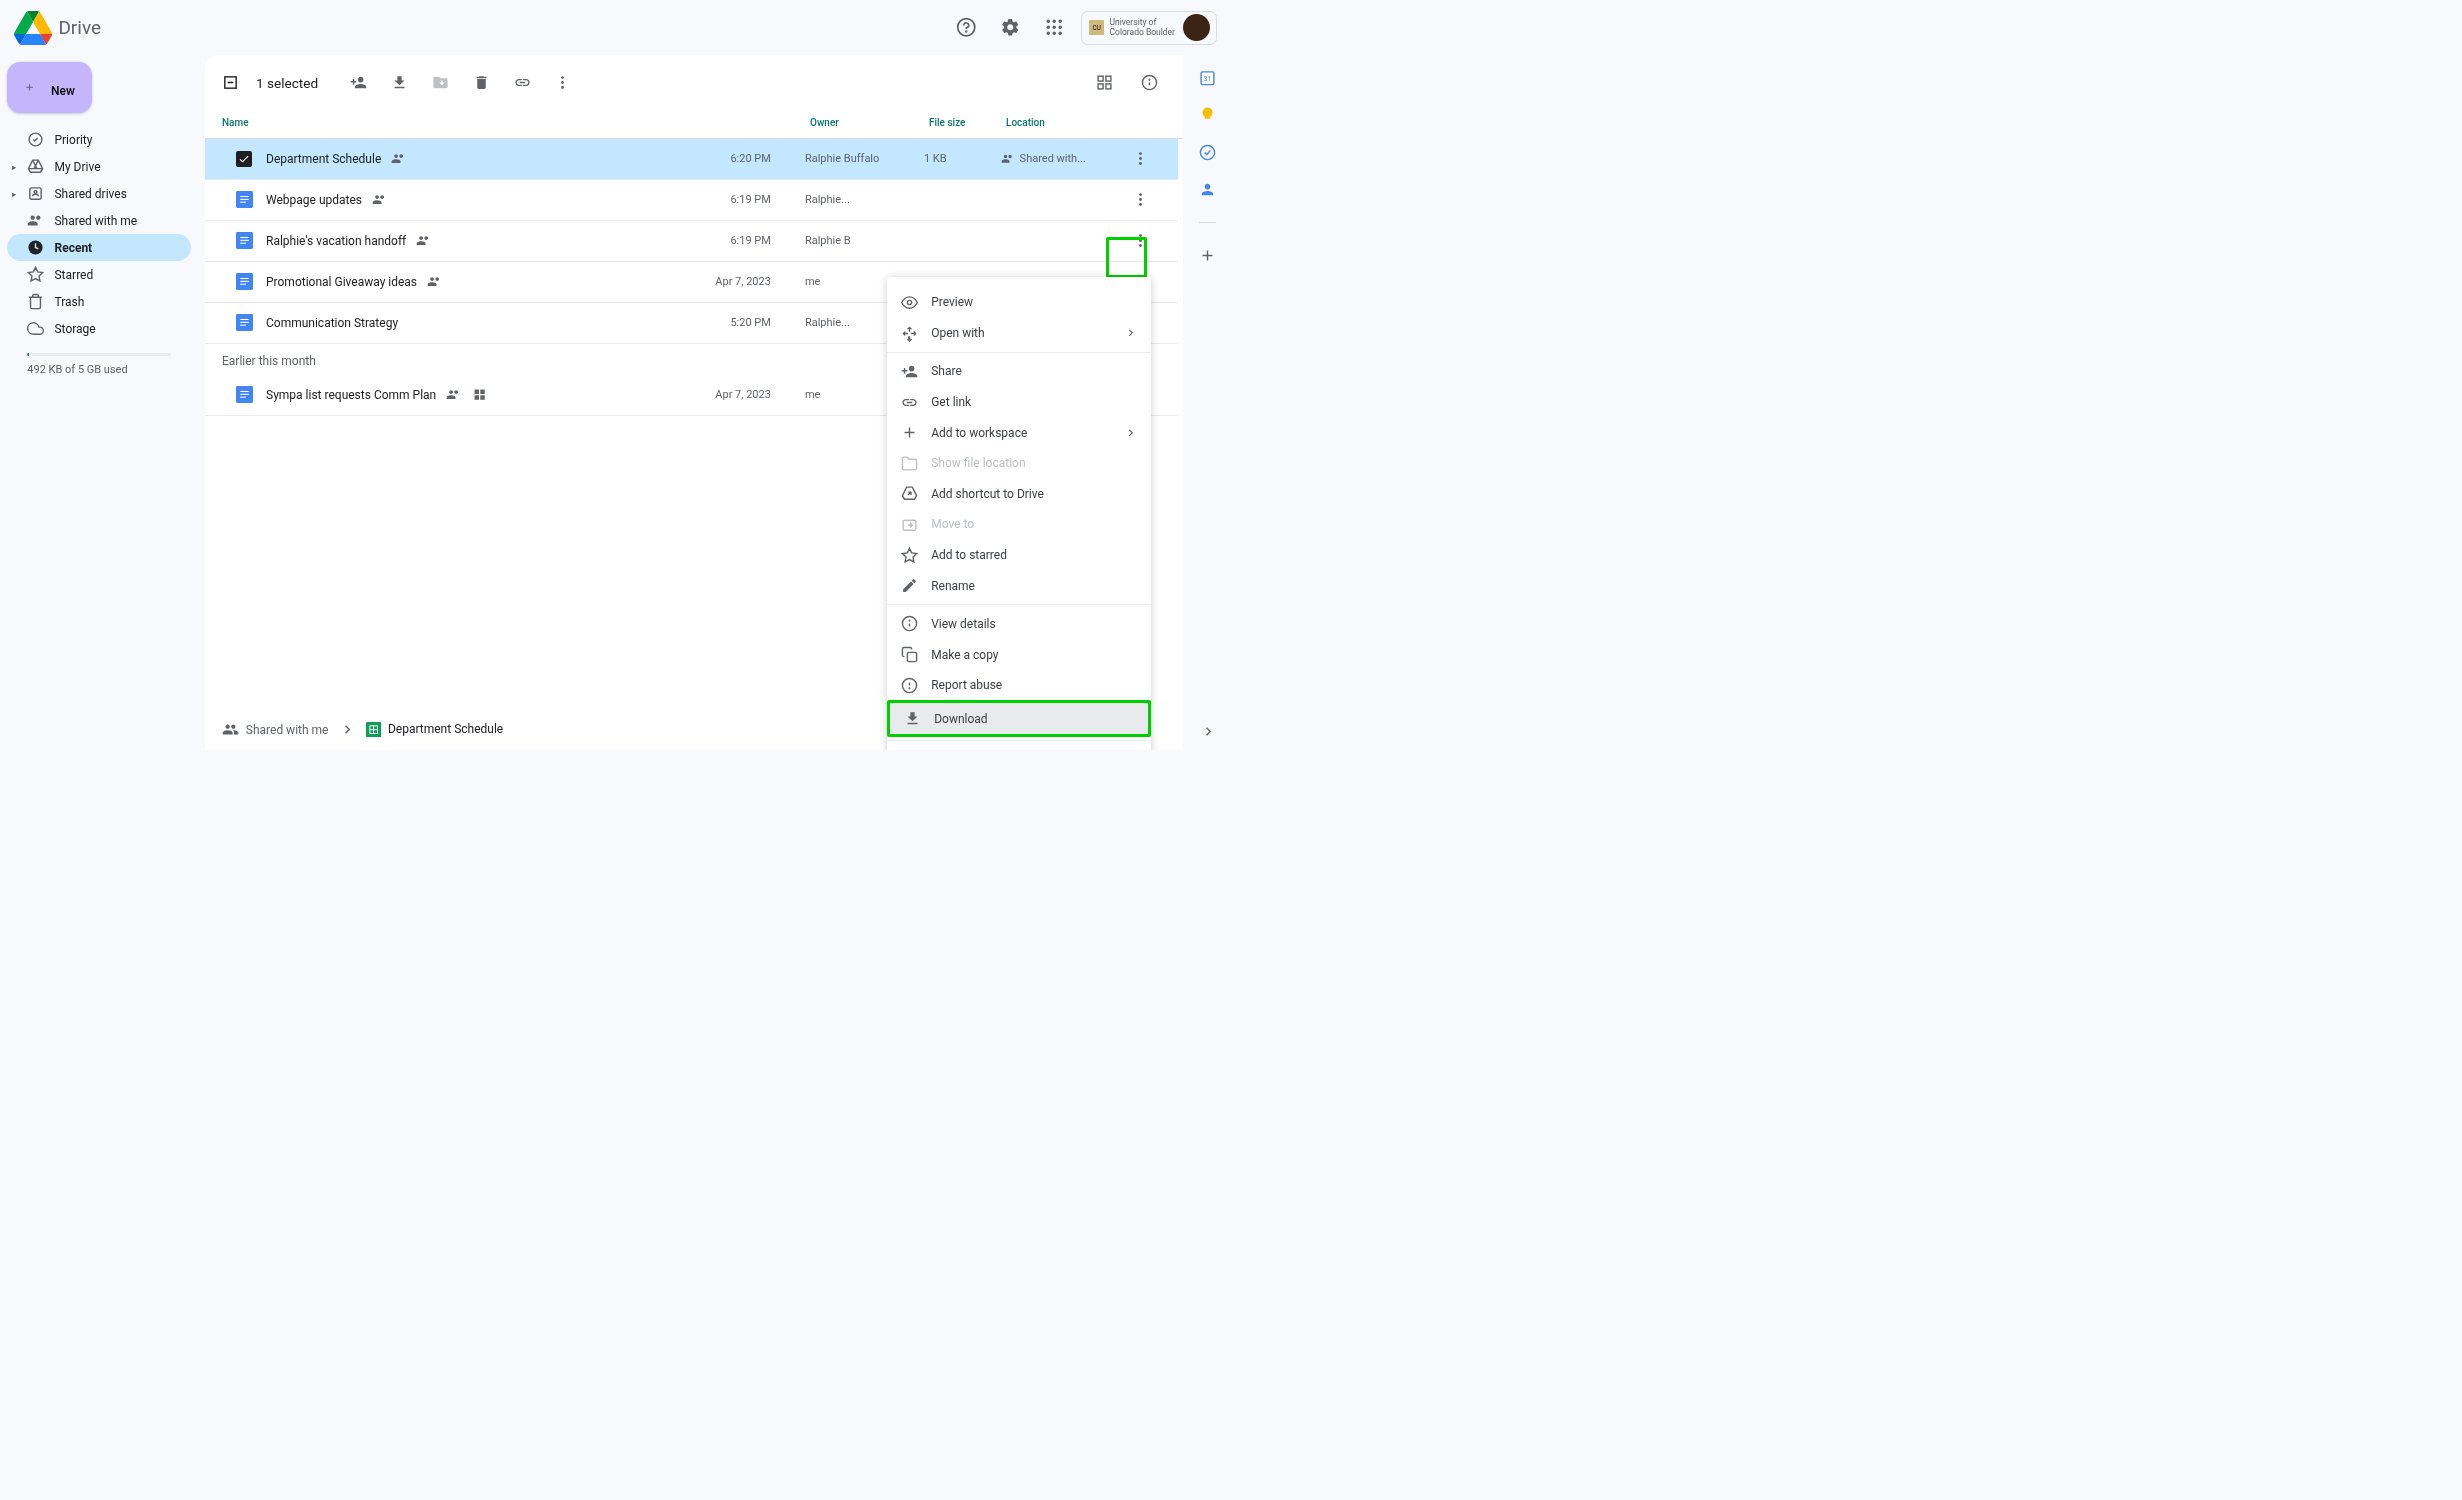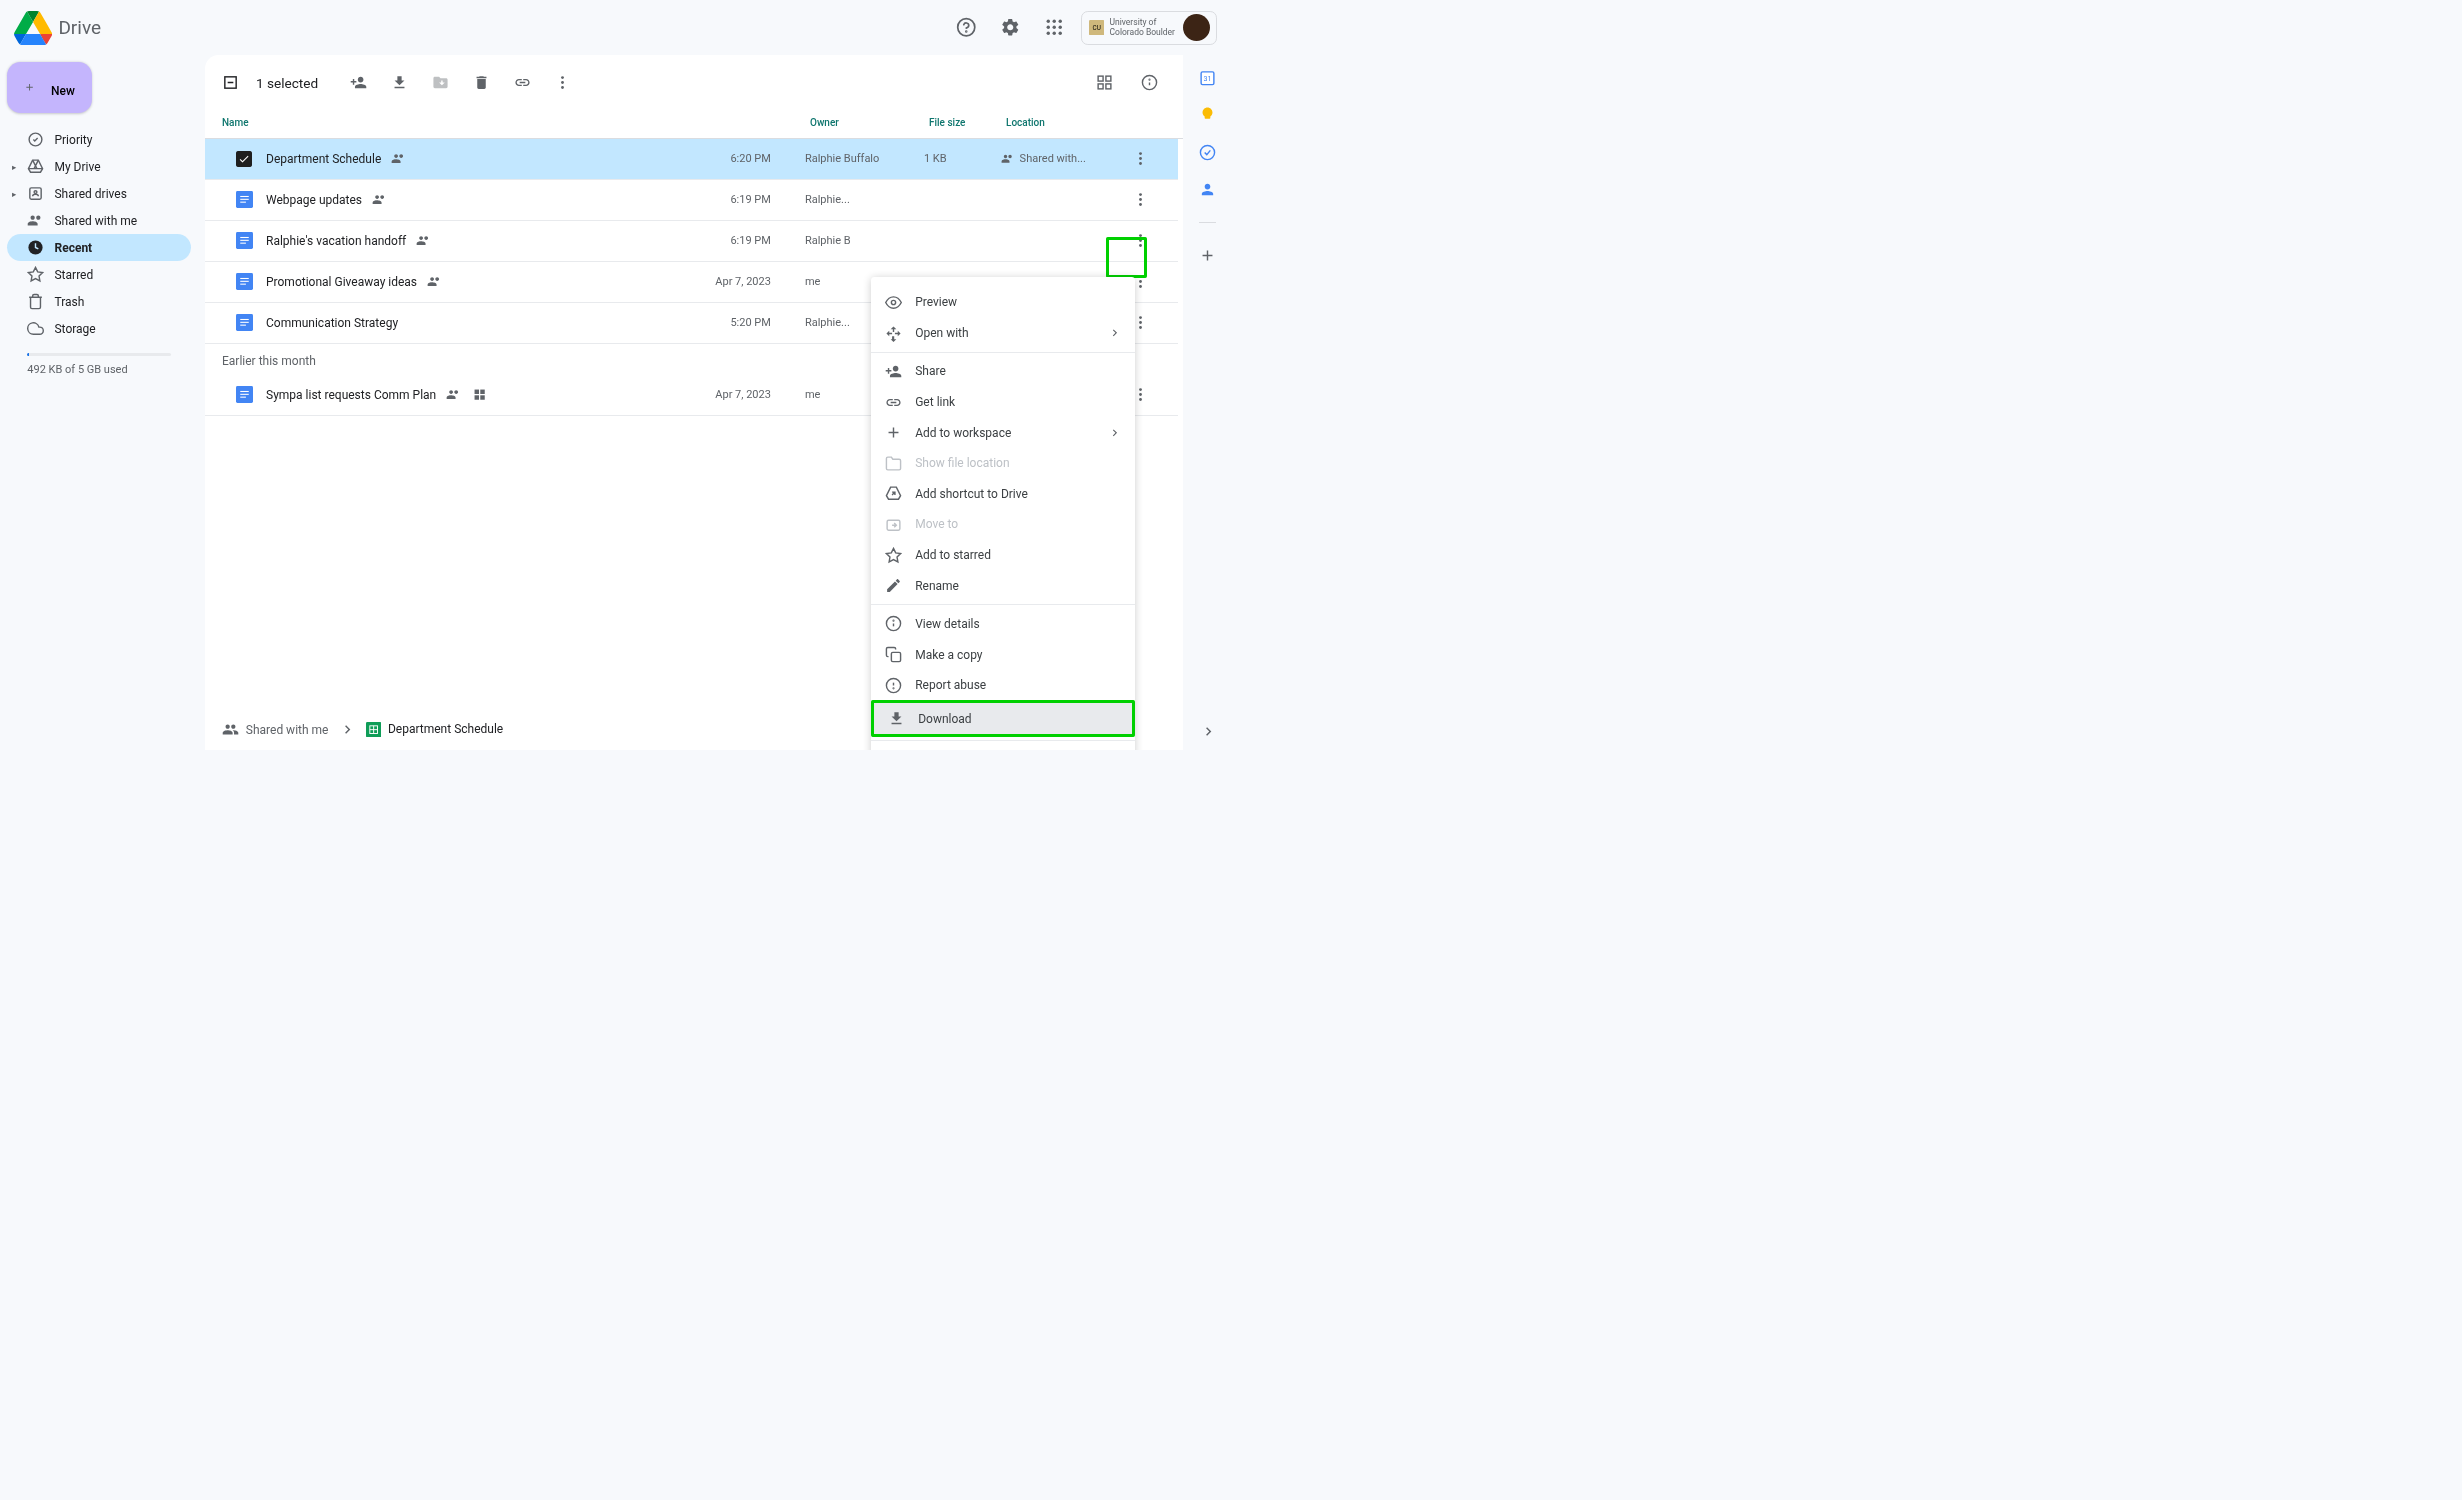--- a/index.html
+++ b/index.html
@@ -61,21 +61,21 @@
 .file-time { width: 119px; text-align: right; color: #5f6368; font-size: 11px; padding-right: 34px; }
 .file-owner { width: 119px; color: #5f6368; font-size: 11px; }
 .file-size { width: 77px; color: #5f6368; font-size: 11px; }
 .file-location { width: 119px; color: #5f6368; font-size: 11px; display: flex; align-items: center; gap: 5.1px; }
 .file-more { width: 41px; display: flex; justify-content: center; }
 
 .checkbox { width: 15.3px; height: 15.3px; border: 1.7px solid #5f6368; border-radius: 1.7px; display: flex; align-items: center; justify-content: center; }
 .checkbox.checked { background: #1f1f1f; border-color: #1f1f1f; color: #fff; }
 
 
-.context-menu { position: absolute; top: 222px; right: 48px; width: 264px; background: #fff; border-radius: 3.4px; box-shadow: 0 1.7px 8.5px rgba(0,0,0,0.2); padding: 6.8px 0; z-index: 100; }
+.context-menu { position: absolute; top: 222px; right: 32px; width: 264px; background: #fff; border-radius: 3.4px; box-shadow: 0 1.7px 8.5px rgba(0,0,0,0.2); padding: 6.8px 0; z-index: 100; }
 .menu-section { border-bottom: 0.9px solid #e8eaed; padding: 3.4px 0; }
 .menu-section:last-child { border-bottom: none; }
 .menu-item { display: flex; align-items: center; gap: 13.6px; padding: 6.8px 13.6px; cursor: pointer; font-size: 12px; color: #3c4043; position: relative; }
 .menu-item.disabled { color: #bdc1c6; cursor: default; }
 .menu-item.highlighted { background: #e8eaed; }
 .menu-icon { width: 17px; height: 17px; display: flex; align-items: center; justify-content: center; color: #5f6368; }
 .menu-item.disabled .menu-icon { color: #bdc1c6; }
 .menu-chevron { margin-left: auto; color: #5f6368; }
 
 .green-box { border: 3.4px solid #00d000; border-radius: 1.7px; }

